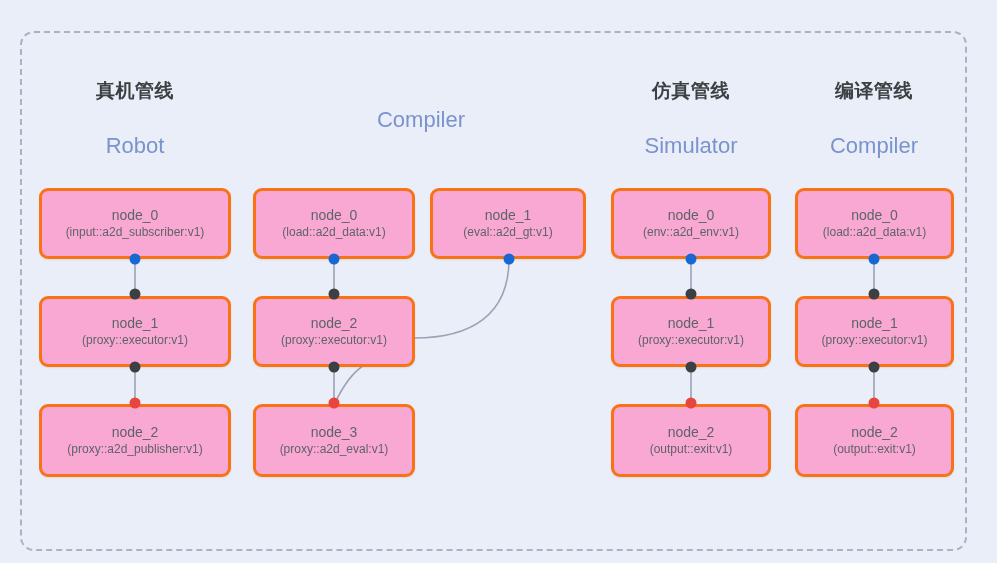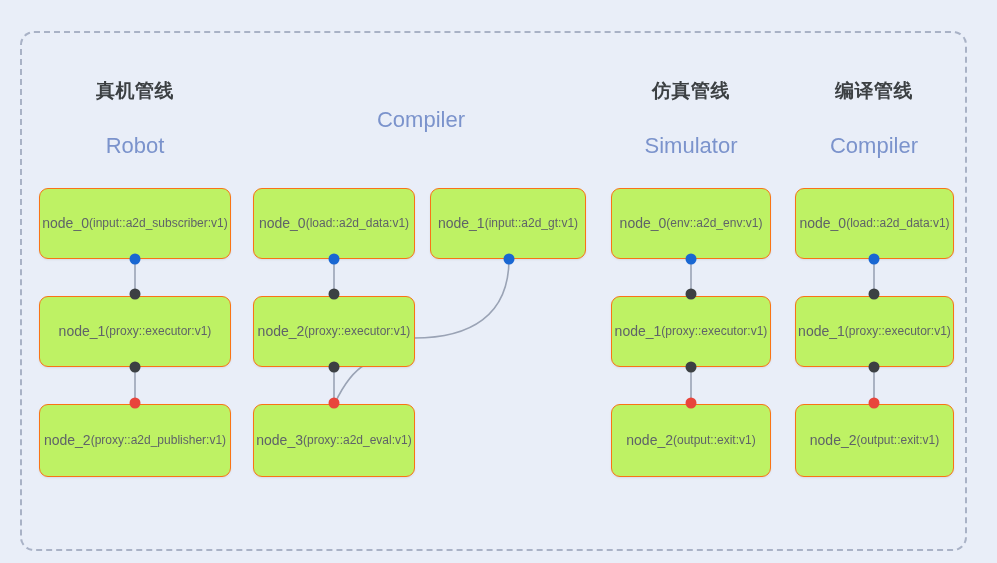--- a/index.html
+++ b/index.html
@@ -61,25 +61,26 @@
     margin-top: 29px;
     font-size: 22px;
     font-weight: normal;
     color: #7b93cc;
     white-space: nowrap;
   }
 
   .node {
     position: absolute;
     box-sizing: border-box;
-    background: #bef264;
-    border: 1px solid #f97316;
+    background: #f9a8d4;
+    border: 3px solid #f97316;
     border-radius: 9px;
     box-shadow: 0 1px 2px rgba(60,64,67,0.10);
     display: flex;
+    flex-direction: column;
     align-items: center;
     justify-content: center;
     line-height: 1.32;
   }
   .node .nm {
     font-size: 14px;
     color: #5f6368;
     white-space: nowrap;
   }
   .node .sig {
@@ -156,21 +157,21 @@
   <div class="port black" style="left:135px; top:278px;"></div>
   <div class="port black" style="left:135px; top:351px;"></div>
   <div class="port red" style="left:135px; top:387px;"></div>
 
   <div class="node" style="left:253px; top:172px; width:162px; height:71px;">
     <div class="nm">node_0</div>
     <div class="sig">(load::a2d_data:v1)</div>
   </div>
   <div class="node" style="left:430px; top:172px; width:156px; height:71px;">
     <div class="nm">node_1</div>
-    <div class="sig">(input::a2d_gt:v1)</div>
+    <div class="sig">(eval::a2d_gt:v1)</div>
   </div>
   <div class="node" style="left:253px; top:280px; width:162px; height:71px;">
     <div class="nm">node_2</div>
     <div class="sig">(proxy::executor:v1)</div>
   </div>
   <div class="node" style="left:253px; top:388px; width:162px; height:73px;">
     <div class="nm">node_3</div>
     <div class="sig">(proxy::a2d_eval:v1)</div>
   </div>
   <div class="port blue" style="left:334px; top:243px;"></div>

